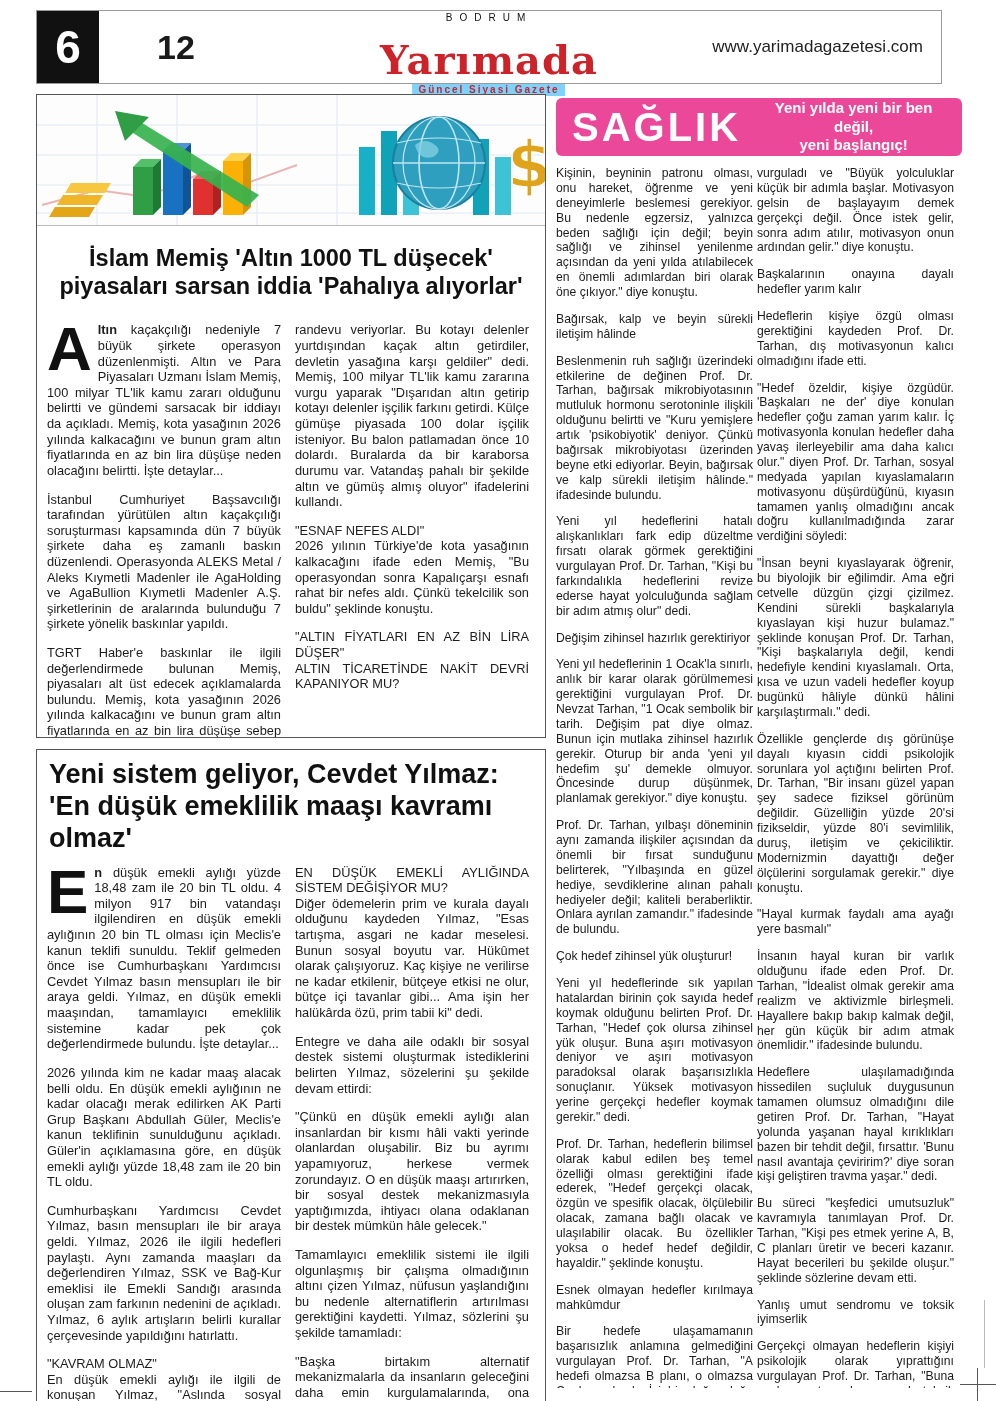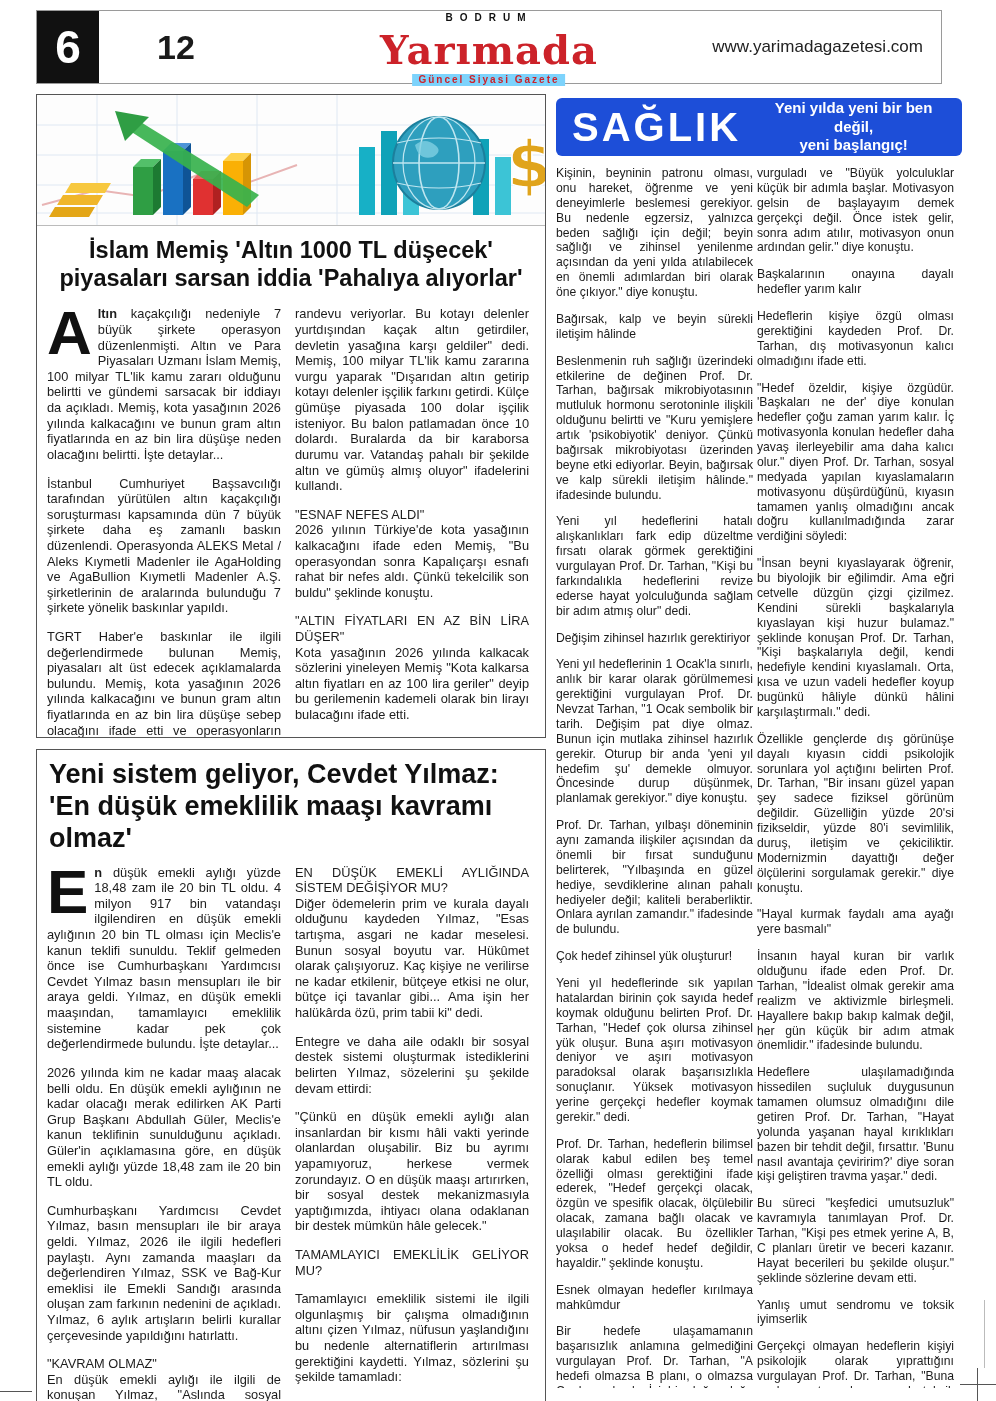--- a/index.html
+++ b/index.html
@@ -24,21 +24,21 @@
   .date{
     position:absolute;left:120px;top:0;height:72px;
     display:flex;align-items:center;white-space:nowrap;
   }
   .date-day{font-size:34px;font-weight:bold;}
   .date-rest{font-size:21px;font-weight:bold;letter-spacing:.5px;}
   .brand{
     position:absolute;left:50%;top:2px;transform:translateX(-50%);
     text-align:center;line-height:1;
   }
-  .brand-top{font-size:10px;font-weight:bold;letter-spacing:7px;color:#111;margin-bottom:7px;}
+  .brand-top{font-size:10px;font-weight:normal;letter-spacing:7px;color:#111;margin-bottom:17px;}
   .brand-name{
     font-family:"DejaVu Serif", serif;font-weight:bold;
     font-size:40px;color:#cc2229;letter-spacing:1px;
   }
   .brand-tag{
     display:inline-block;margin-top:1px;padding:1px 6px;background:#7dd3fc;
     font-size:10px;font-weight:bold;letter-spacing:2px;color:#cc2229;
   }
   .website{
     position:absolute;right:18px;top:0;height:72px;display:flex;align-items:center;
@@ -51,21 +51,21 @@
   .right-col{position:absolute;left:520px;top:4px;width:406px;}
 
   .box{border:1px solid #555;background:#fff;overflow:hidden;}
   .article1{height:642px;}
   .article2{height:656px;margin-top:11px;}
 
   .illus{height:130px;border-bottom:1px solid #bbb;overflow:hidden;background:#fcfcfc;}
   .illus svg{display:block;}
 
   .head1{
-    margin:4px;padding:7px 10px 4px;text-align:center;
+    margin:12px;padding:7px 10px 4px;text-align:center;
     font-size:23.5px;line-height:1.18;font-weight:bold;color:#111;
   }
   .head2{
     margin:0;padding:9px 12px 4px;text-align:left;
     font-size:27px;line-height:1.18;font-weight:bold;color:#111;
   }
 
   .body2col{display:flex;gap:14px;padding:6px 10px 8px;}
   .body2col .col{
     width:234px;font-size:12.8px;line-height:1.22;text-align:justify;
@@ -73,21 +73,21 @@
   }
   .blk{margin:0 0 13px;}
   .blk.sub{margin-bottom:0;}
   .dropcap{
     float:left;font-size:62px;line-height:.78;font-weight:bold;color:#111;
     padding:3px 6px 0 0;
   }
 
   
   .health-header{
-    height:58px;background:#1d4ed8;border-radius:6px;
+    height:58px;background:#ec4899;border-radius:6px;
     display:flex;align-items:center;color:#fff;overflow:hidden;
   }
   .health-title{
     font-size:40px;font-weight:bold;letter-spacing:3px;padding:0 14px 0 16px;
     white-space:nowrap;
   }
   .health-sub{
     flex:1;text-align:center;font-size:15px;font-weight:bold;line-height:1.25;
     padding-right:10px;
   }
@@ -195,42 +195,40 @@
           <div class="col">
               <p class="blk"><span class="dropcap">A</span><strong>ltın</strong> kaçakçılığı nedeniyle 7 büyük şirkete operasyon düzenlenmişti. Altın ve Para Piyasaları Uzmanı İslam Memiş, 100 milyar TL'lik kamu zararı olduğunu belirtti ve gündemi sarsacak bir iddiayı da açıkladı. Memiş, kota yasağının 2026 yılında kalkacağını ve bunun gram altın fiyatlarında en az bin lira düşüşe neden olacağını belirtti. İşte detaylar...</p>
               <p class="blk">İstanbul Cumhuriyet Başsavcılığı tarafından yürütülen altın kaçakçılığı soruşturması kapsamında dün 7 büyük şirkete daha eş zamanlı baskın düzenlendi. Operasyonda ALEKS Metal / Aleks Kıymetli Madenler ile AgaHolding ve AgaBullion Kıymetli Madenler A.Ş. şirketlerinin de aralarında bulunduğu 7 şirkete yönelik baskınlar yapıldı.</p>
               <p class="blk">TGRT Haber'e baskınlar ile ilgili değerlendirmede bulunan Memiş, piyasaları alt üst edecek açıklamalarda bulundu. Memiş, kota yasağının 2026 yılında kalkacağını ve bunun gram altın fiyatlarında en az bin lira düşüşe sebep olacağını ifade etti ve operasyonların Kapalı Çarşı esnafında olumlu bir etkisinin olacağını kaydetti.</p>
             </div>
           <div class="col">
               <p class="blk">randevu veriyorlar. Bu kotayı delenler yurtdışından kaçak altın getirdiler, devletin yasağına karşı geldiler" dedi. Memiş, 100 milyar TL'lik kamu zararına vurgu yaparak "Dışarıdan altın getirip kotayı delenler işçilik farkını getirdi. Külçe gümüşe piyasada 100 dolar işçilik isteniyor. Bu balon patlamadan önce 10 dolardı. Buralarda da bir karaborsa durumu var. Vatandaş pahalı bir şekilde altın ve gümüş almış oluyor" ifadelerini kullandı.</p>
               <p class="blk sub">"ESNAF NEFES ALDI"</p>
               <p class="blk">2026 yılının Türkiye'de kota yasağının kalkacağını ifade eden Memiş, "Bu operasyondan sonra Kapalıçarşı esnafı rahat bir nefes aldı. Çünkü tekelcilik son buldu" şeklinde konuştu.</p>
               <p class="blk sub">"ALTIN FİYATLARI EN AZ BİN LİRA DÜŞER"</p>
-              <p class="blk">Kota yasağının 2026 yılında kalkacak sözlerini yineleyen Memiş "Kota kalkarsa altın fiyatları en az 100 lira geriler" deyip bu gerilemenin kademeli olarak bin lirayı bulacağını ifade etti.</p>
               <p class="blk sub">ALTIN TİCARETİNDE NAKİT DEVRİ KAPANIYOR MU?</p>
             </div>
         </div>
       </section>
 
       <section class="box article2">
         <h1 class="head2">Yeni sistem geliyor, Cevdet Yılmaz: 'En düşük emeklilik maaşı kavramı olmaz'</h1>
         <div class="body2col">
           <div class="col">
               <p class="blk"><span class="dropcap">E</span><strong>n</strong> düşük emekli aylığı yüzde 18,48 zam ile 20 bin TL oldu. 4 milyon 917 bin vatandaşı ilgilendiren en düşük emekli aylığının 20 bin TL olması için Meclis'e kanun teklifi sunuldu. Teklif gelmeden önce ise Cumhurbaşkanı Yardımcısı Cevdet Yılmaz basın mensupları ile bir araya geldi. Yılmaz, en düşük emekli maaşından, tamamlayıcı emeklilik sistemine kadar pek çok değerlendirmede bulundu. İşte detaylar...</p>
               <p class="blk">2026 yılında kim ne kadar maaş alacak belli oldu. En düşük emekli aylığının ne kadar olacağı merak edilirken AK Parti Grup Başkanı Abdullah Güler, Meclis'e kanun teklifinin sunulduğunu açıkladı. Güler'in açıklamasına göre, en düşük emekli aylığı yüzde 18,48 zam ile 20 bin TL oldu.</p>
               <p class="blk">Cumhurbaşkanı Yardımcısı Cevdet Yılmaz, basın mensupları ile bir araya geldi. Yılmaz, 2026 ile ilgili hedefleri paylaştı. Aynı zamanda maaşları da değerlendiren Yılmaz, SSK ve Bağ-Kur emeklisi ile Emekli Sandığı arasında oluşan zam farkının nedenini de açıkladı. Yılmaz, 6 aylık artışların belirli kurallar çerçevesinde yapıldığını hatırlattı.</p>
               <p class="blk sub">"KAVRAM OLMAZ"</p>
               <p class="blk">En düşük emekli aylığı ile ilgili de konuşan Yılmaz, "Aslında sosyal güvenlik sistemlerinde en düşük emeklilik diye bir kavram olmaz. Bu biraz bizim sistemimize özgü. Dolayısıyla kanun gerekiyor. Otomatik bir sistem değil, bir kanuni düzenlemeyle değişiklik yapabiliyoruz mevcut durumda" sözlerini kullandı.</p>
             </div>
           <div class="col">
               <p class="blk sub">EN DÜŞÜK EMEKLİ AYLIĞINDA SİSTEM DEĞİŞİYOR MU?</p>
               <p class="blk">Diğer ödemelerin prim ve kurala dayalı olduğunu kaydeden Yılmaz, "Esas tartışma, asgari ne kadar meselesi. Bunun sosyal boyutu var. Hükûmet olarak çalışıyoruz. Kaç kişiye ne verilirse ne kadar etkilenir, bütçeye etkisi ne olur, bütçe içi tavanlar gibi... Ama işin her halükârda özü, prim tabii ki" dedi.</p>
               <p class="blk">Entegre ve daha aile odaklı bir sosyal destek sistemi oluşturmak istediklerini belirten Yılmaz, sözelerini şu şekilde devam ettirdi:</p>
               <p class="blk">"Çünkü en düşük emekli aylığı alan insanlardan bir kısmı hâli vakti yerinde olanlardan oluşabilir. Biz bu ayrımı yapamıyoruz, herkese vermek zorundayız. O en düşük maaşı artırırken, bir sosyal destek mekanizmasıyla yaptığımızda, ihtiyacı olana odaklanan bir destek mümkün hâle gelecek."</p>
-              <p class="blk">TAMAMLAYICI EMEKLİLİK GELİYOR MU?</p>
               <p class="blk">Tamamlayıcı emeklilik sistemi ile ilgili olgunlaşmış bir çalışma olmadığının altını çizen Yılmaz, nüfusun yaşlandığını bu nedenle alternatiflerin artırılması gerektiğini kaydetti. Yılmaz, sözlerini şu şekilde tamamladı:</p>
               <p class="blk">"Başka birtakım alternatif mekanizmalarla da insanların geleceğini daha emin kurgulamalarında, ona hazırlanmalarında fayda var. Ancak bunu yaparken bugünkü işletmeler üzerinde de özellikle içinden geçtiğimiz dönemde yük oluşturmamak önemli. Dengeyle yaklaşıyoruz"</p>
             </div>
         </div>
       </section>
     </div>
 
     <div class="right-col">
       <div class="health-header">
         <div class="health-title">SAĞLIK</div>

